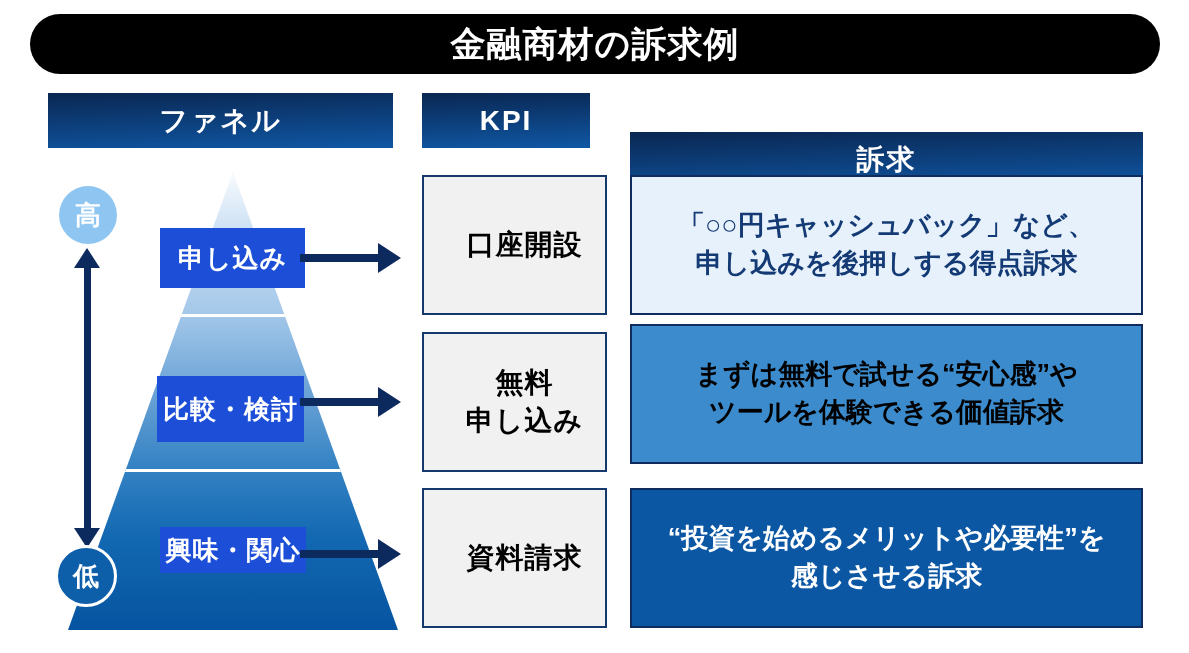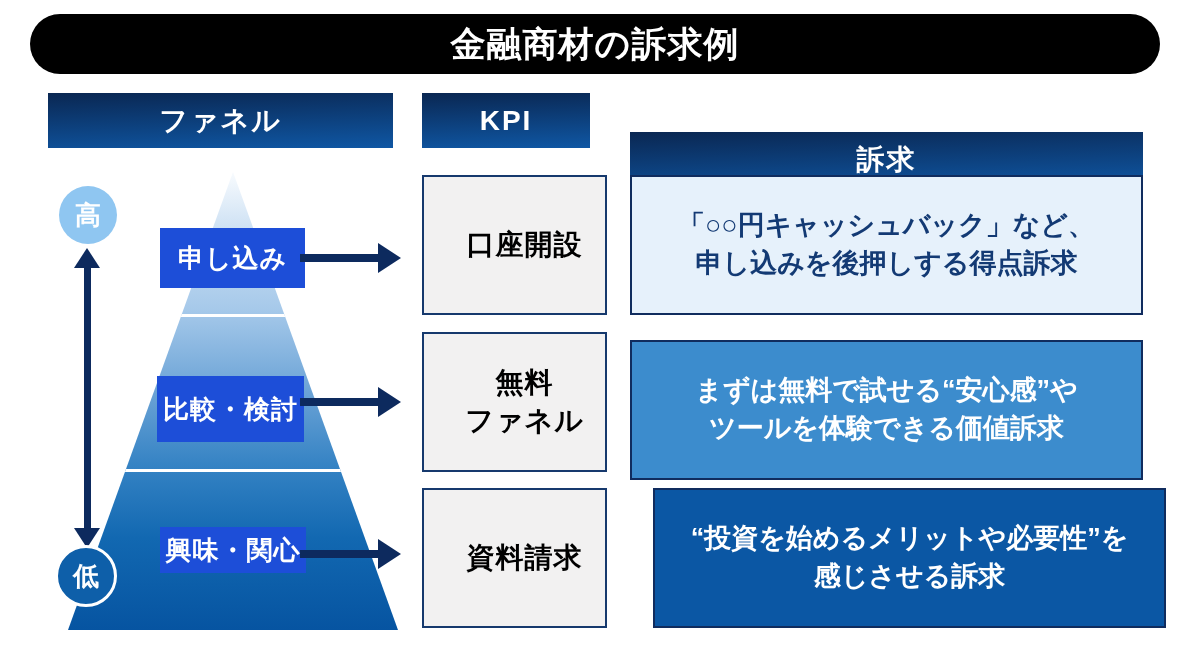--- a/index.html
+++ b/index.html
@@ -80,22 +80,22 @@
   .kpi-box.k1{top:175px;} .kpi-box.k2{top:332px;} .kpi-box.k3{top:488px;text-align:center;}
 
   .appeal-box{
     position:absolute;left:630px;width:513px;height:140px;
     border:2px solid #102c5e;box-sizing:border-box;
     font-size:27px;font-weight:bold;text-align:center;
     display:flex;align-items:center;justify-content:center;
     white-space:pre-line;line-height:1.4;
   }
   .appeal-box.ap1{top:175px;background:#e6f1fb;color:#133a74;}
-  .appeal-box.ap2{top:340px;background:#3c8ccd;color:#ffffff;}
-  .appeal-box.ap3{top:488px;background:#0b57a4;color:#fff;margin-left:23px;}
+  .appeal-box.ap2{top:324px;background:#3c8ccd;color:#000000;}
+  .appeal-box.ap3{top:488px;background:#0b57a4;color:#fff;}
 </style>
 </head>
 <body>
 
 <div class="stage">
 
   <div class="title-banner">金融商材の訴求例</div>
 
   <div class="col-header funnel">ファネル</div>
   <div class="col-header kpi">KPI</div>
@@ -119,21 +119,21 @@
 
   <div class="h-arrow-shaft a1s"></div>
   <div class="h-arrow-head a1h"></div>
   <div class="h-arrow-shaft a2s"></div>
   <div class="h-arrow-head a2h"></div>
   <div class="h-arrow-shaft a3s"></div>
   <div class="h-arrow-head a3h"></div>
 
   <div class="kpi-box k1">口座開設</div>
   <div class="kpi-box k2">無料
-ファネル</div>
+申し込み</div>
   <div class="kpi-box k3">資料請求</div>
 
   <div class="appeal-box ap1">「○○円キャッシュバック」など、
 申し込みを後押しする得点訴求</div>
   <div class="appeal-box ap2">まずは無料で試せる“安心感”や
 ツールを体験できる価値訴求</div>
   <div class="appeal-box ap3">“投資を始めるメリットや必要性”を
 感じさせる訴求</div>
 
 </div>

